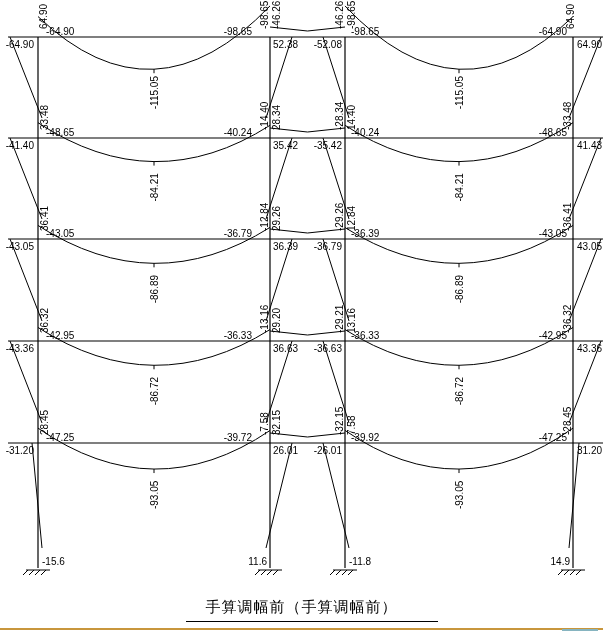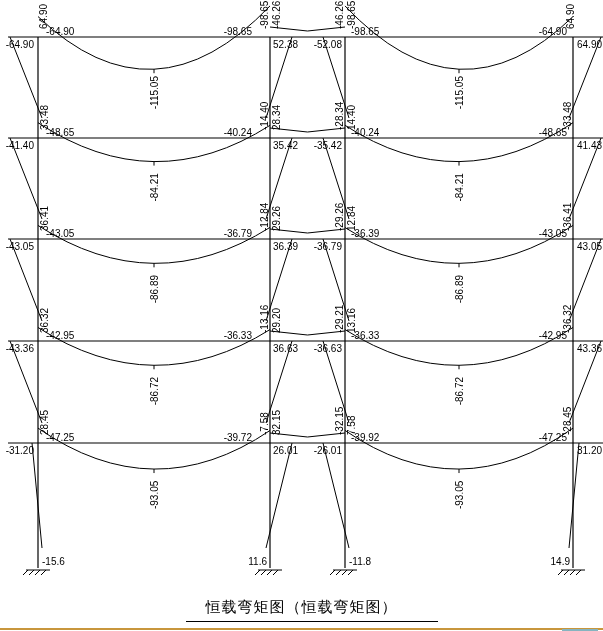--- a/index.html
+++ b/index.html
@@ -178,16 +178,16 @@
         <text x="343" y="435" transform="rotate(-90 343 435)" text-anchor="start">-32.15</text>
         <text x="355" y="435" transform="rotate(-90 355 435)" text-anchor="start">7.58</text>
         <text x="42" y="565">-15.6</text>
         <text x="267" y="565" text-anchor="end">11.6</text>
         <text x="349" y="565">-11.8</text>
         <text x="570" y="565" text-anchor="end">14.9</text>
       </g>
 </svg>
 </div>
 
-<div class="caption">恒载弯矩图（恒载弯矩图）</div>
+<div class="caption">手算调幅前（手算调幅前）</div>
 <div class="caption-underline"></div>
 <div class="bar-gold"></div>
 <div class="bar-teal"></div>
 
 </body></html>

